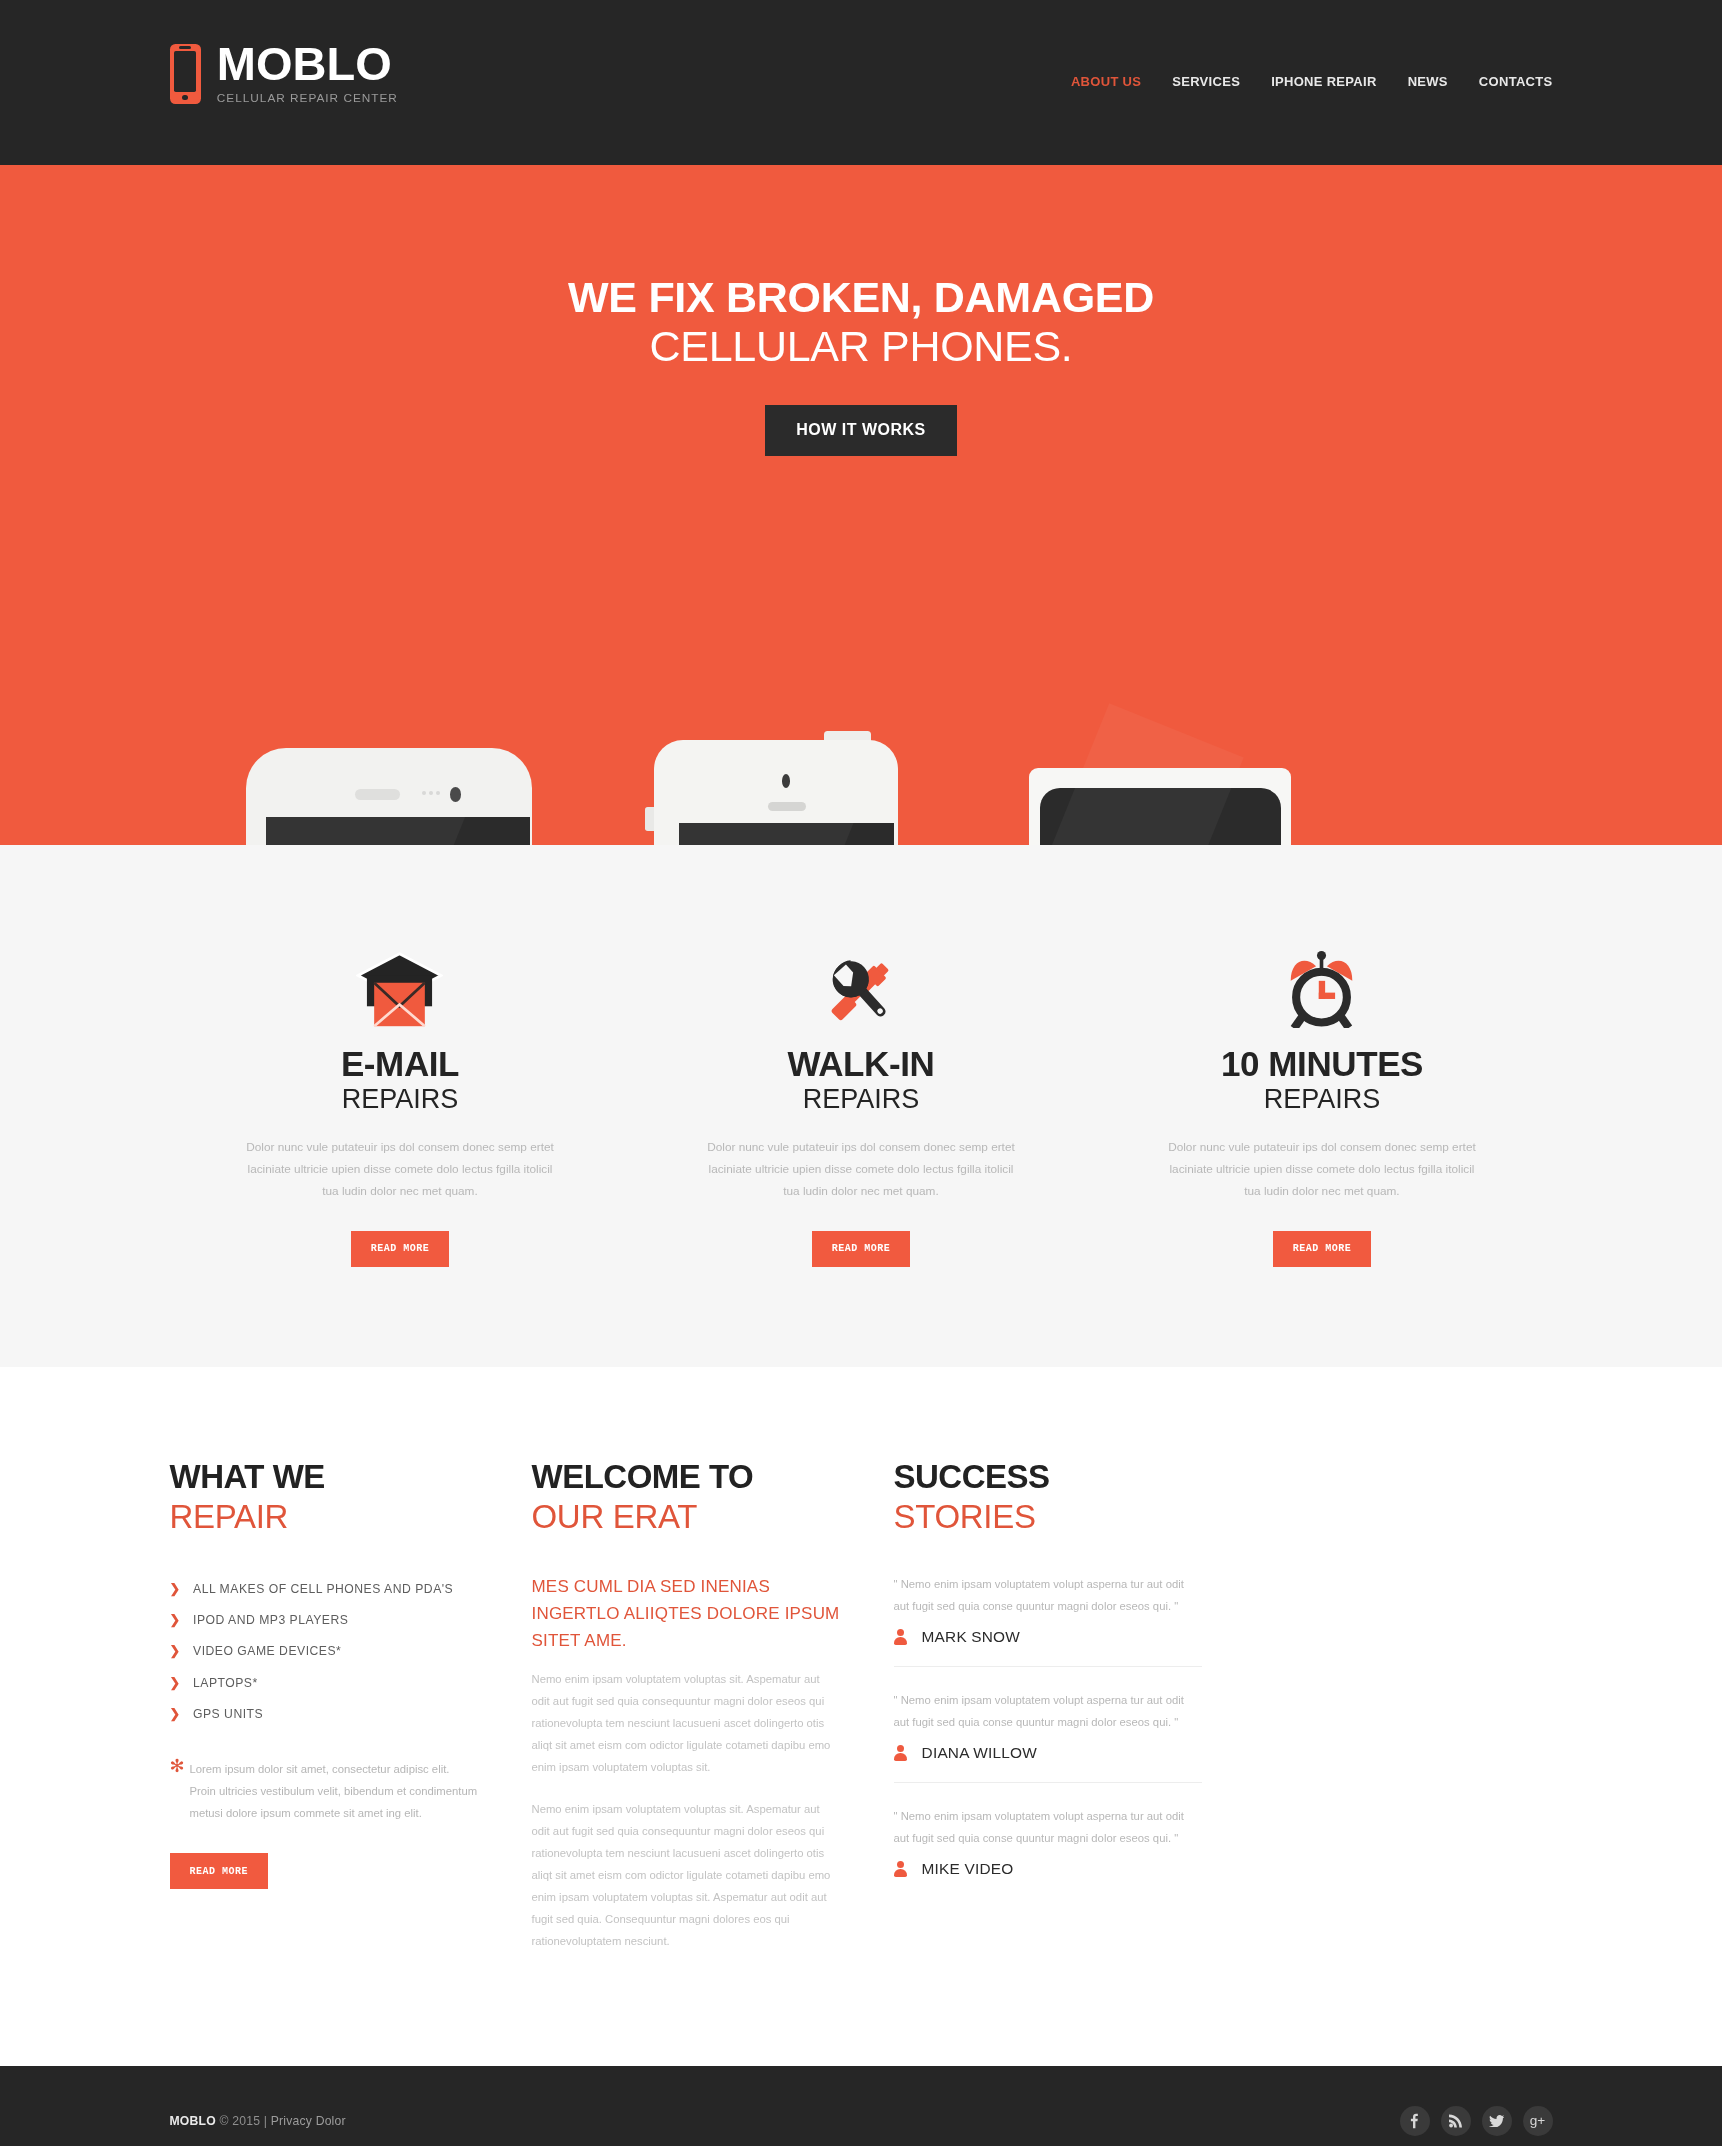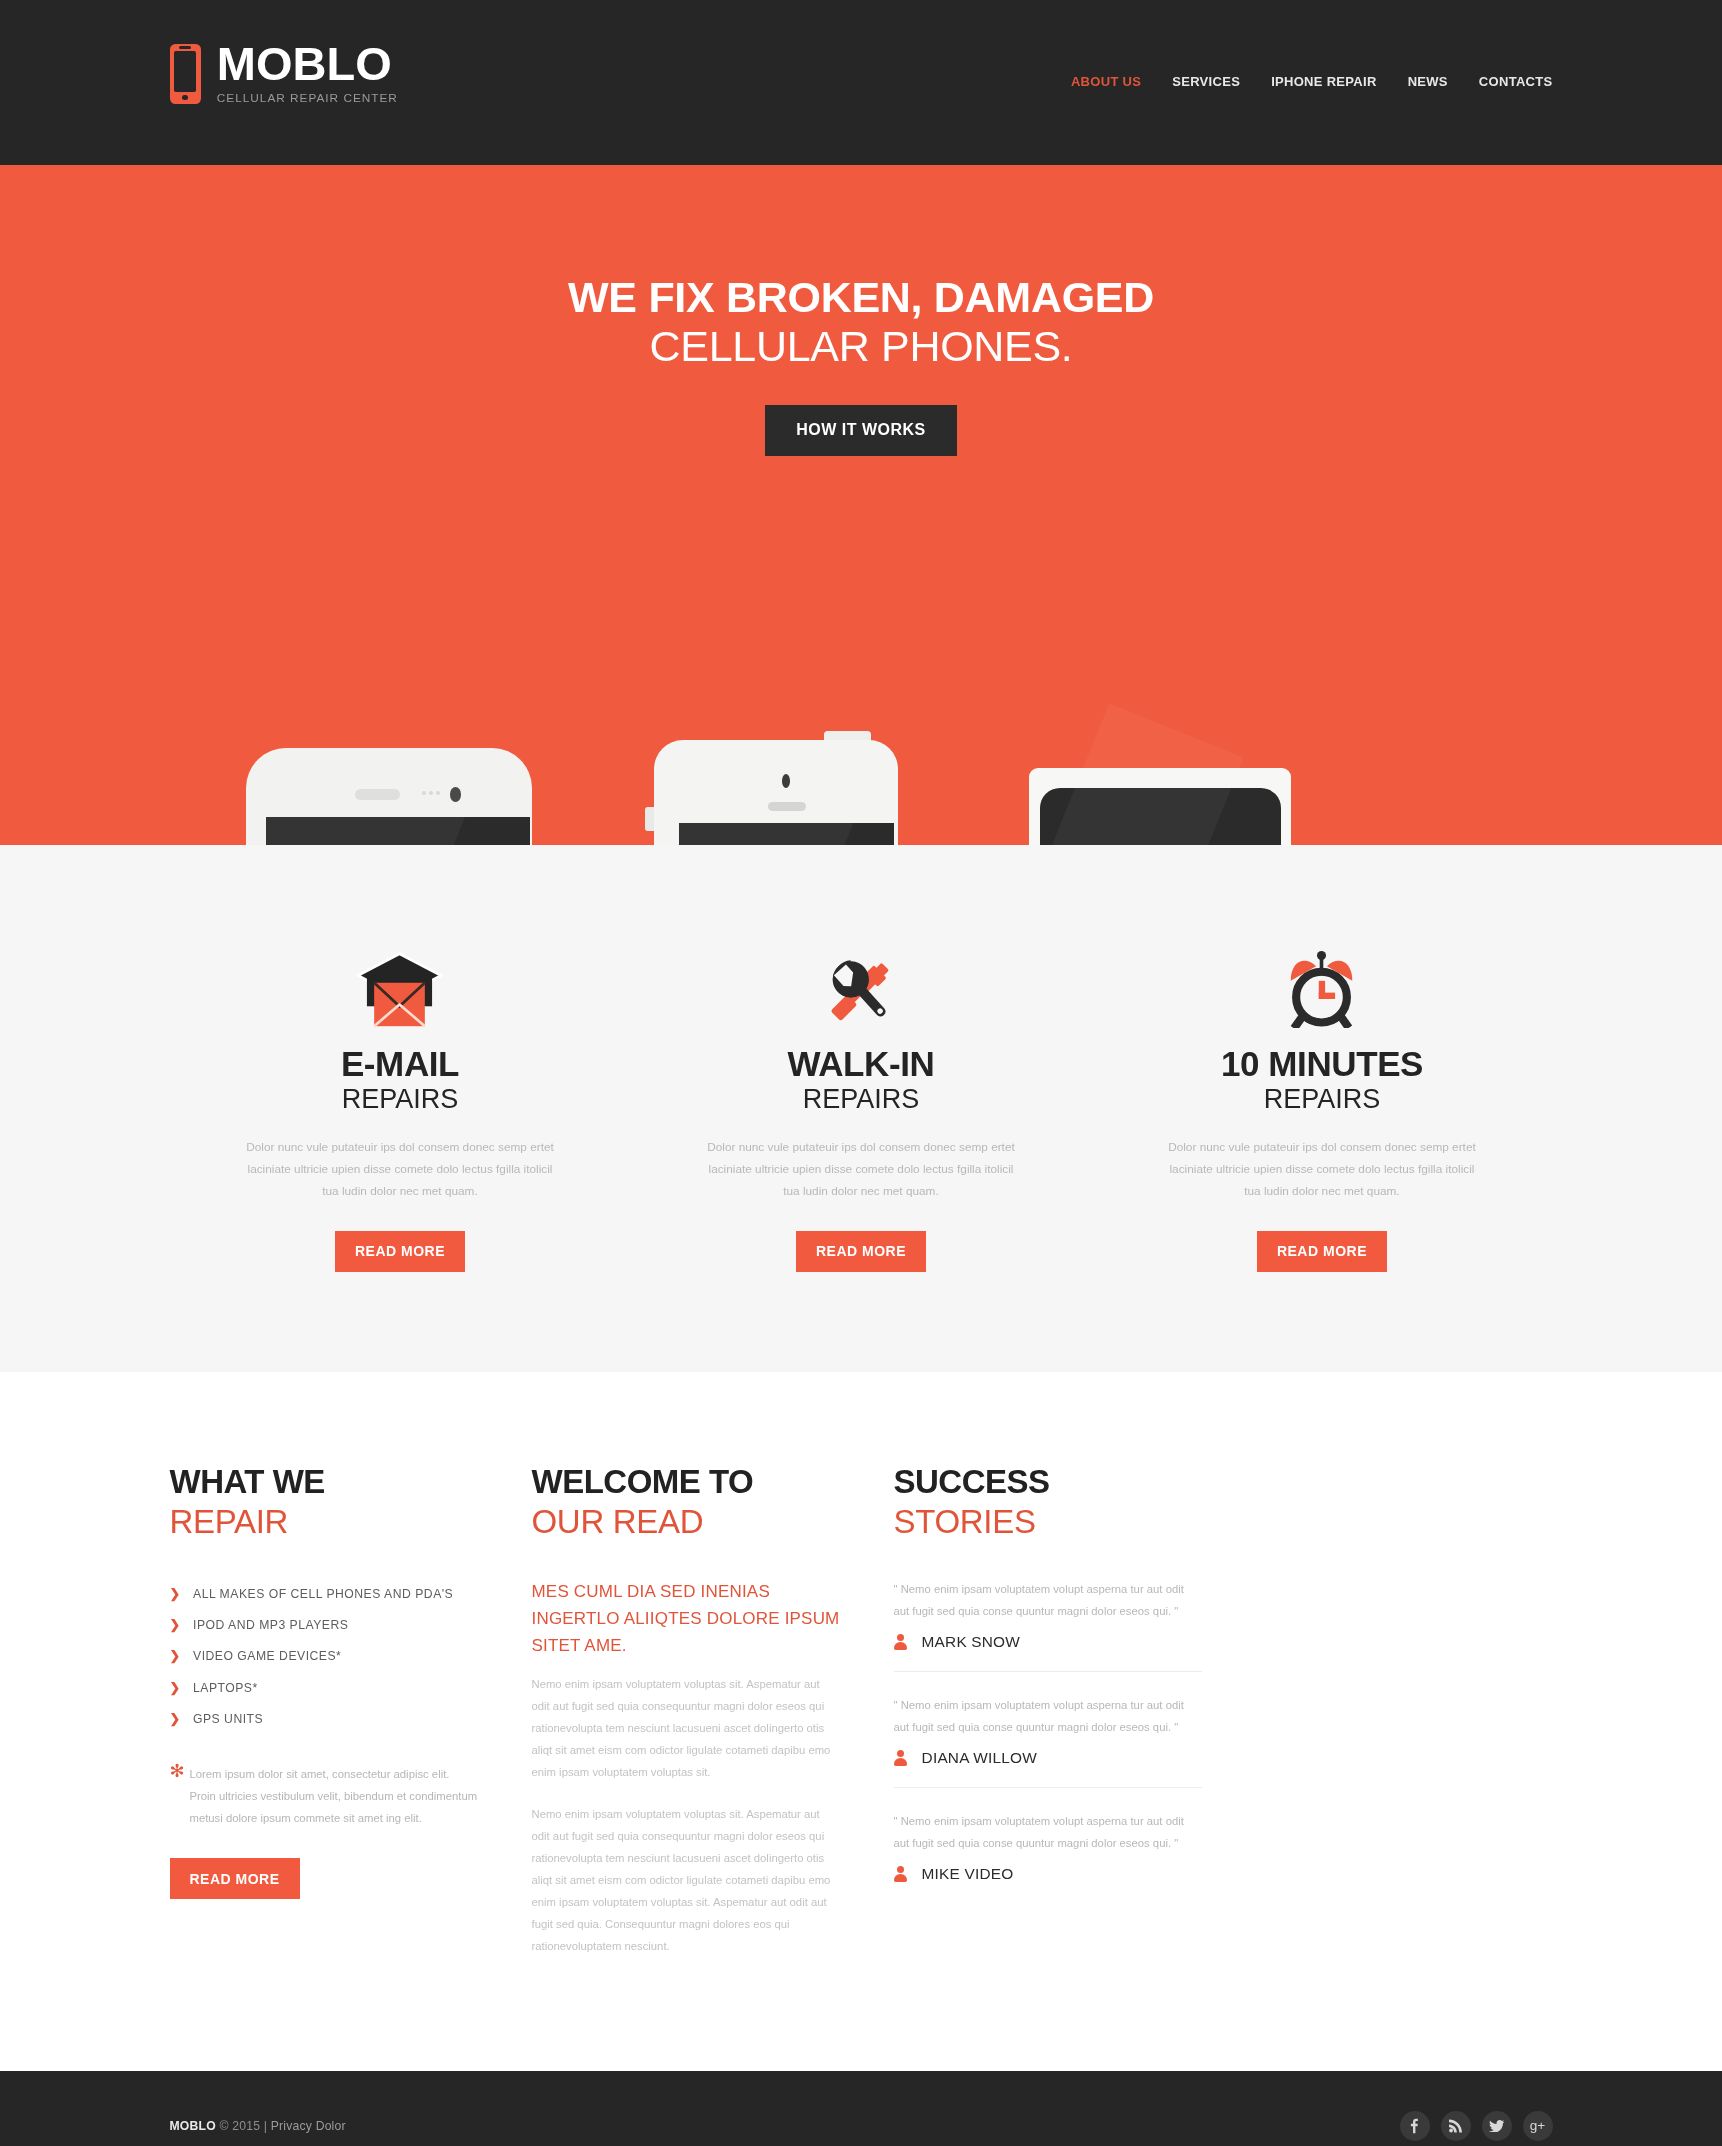--- a/index.html
+++ b/index.html
@@ -228,27 +228,27 @@
   .svc-p {
     margin-top: 20px;
     font-size: 11.8px; color: #b8b8b8; line-height: 22px;
     max-width: 317px; margin-left: auto; margin-right: auto;
   }
   .btn-orange {
     display: inline-block;
     margin-top: 29px;
     background: #f15a3f;
     color: #ffffff;
-    font-size: 14px;
+    font-size: 10px;
     font-weight: bold;
     letter-spacing: 0.5px;
     padding: 12.7px 20px;
     border: none;
     cursor: pointer;
-    font-family: Liberation Sans, sans-serif;
+    font-family: Liberation Mono, monospace;
   }
 
   
   .content { background: #ffffff; width: 100%; padding: 90px 0 94px 0; }
   .content-row { display: flex; width: 1383px; margin: 0 auto; gap: 0; }
   .col { padding-right: 54px; }
   .col-1 { width: 362px; }
   .col-2 { width: 362px; }
   .col-3 { width: 362px; }
   .col-2, .col-3 { margin-left: 0; }
@@ -485,21 +485,21 @@
       <div class="note">
         <span class="star">✻</span>
         <span class="txt">Lorem ipsum dolor sit amet, consectetur adipisc elit. Proin ultricies vestibulum velit, bibendum et condimentum metusi dolore ipsum commete sit amet ing elit.</span>
       </div>
       <button class="btn-orange">READ MORE</button>
     </div>
 
     <div class="col col-2">
       <div class="hd">
         <span class="a">WELCOME TO</span>
-        <span class="b">OUR READ</span>
+        <span class="b">OUR ERAT</span>
       </div>
       <div class="sub-head">MES CUML DIA SED INENIAS INGERTLO ALIIQTES DOLORE IPSUM SITET AME.</div>
       <div class="body-p">Nemo enim ipsam voluptatem voluptas sit. Aspematur aut odit aut fugit sed quia consequuntur magni dolor eseos qui rationevolupta tem nesciunt lacusueni ascet dolingerto otis aliqt sit amet eism com odictor ligulate cotameti dapibu emo enim ipsam voluptatem voluptas sit.</div>
       <div class="body-p">Nemo enim ipsam voluptatem voluptas sit. Aspematur aut odit aut fugit sed quia consequuntur magni dolor eseos qui rationevolupta tem nesciunt lacusueni ascet dolingerto otis aliqt sit amet eism com odictor ligulate cotameti dapibu emo enim ipsam voluptatem voluptas sit. Aspematur aut odit aut fugit sed quia. Consequuntur magni dolores eos qui rationevoluptatem nesciunt.</div>
     </div>
 
     <div class="col col-3">
       <div class="hd">
         <span class="a">SUCCESS</span>
         <span class="b">STORIES</span>

